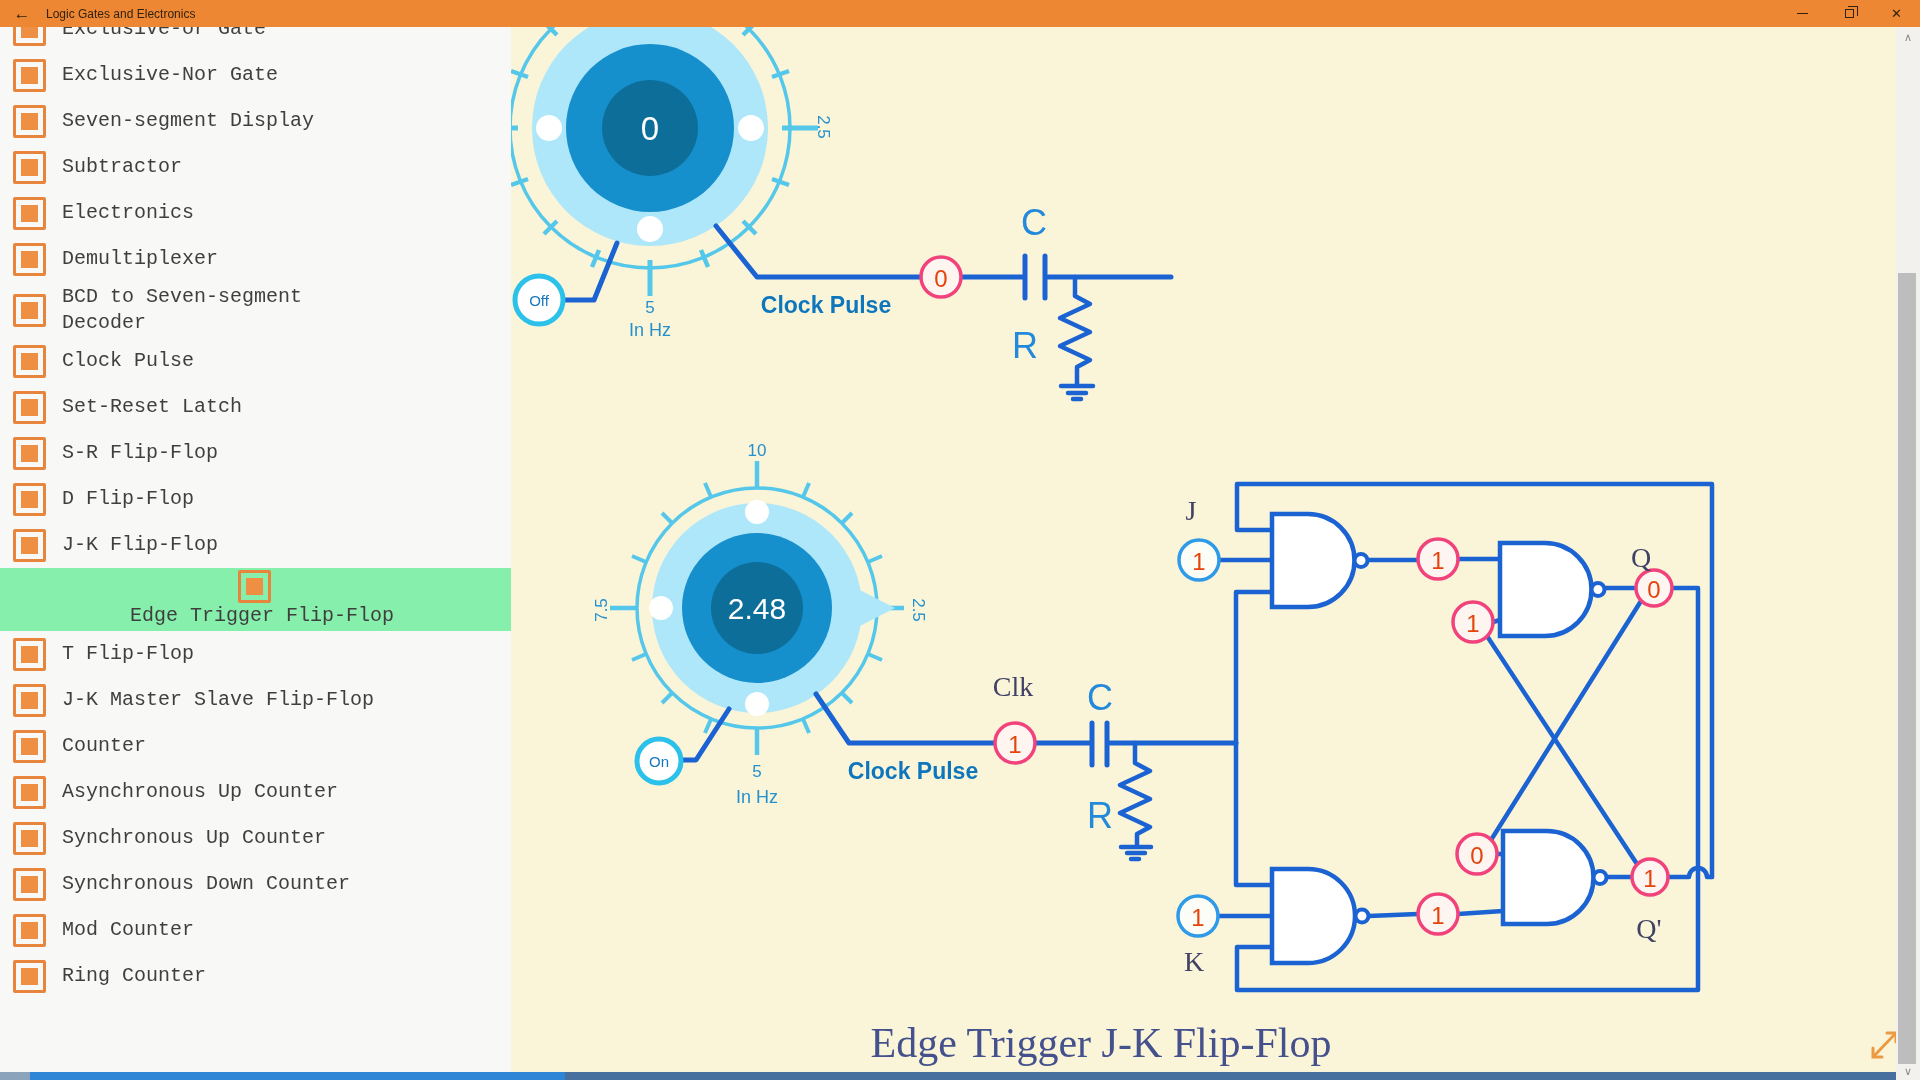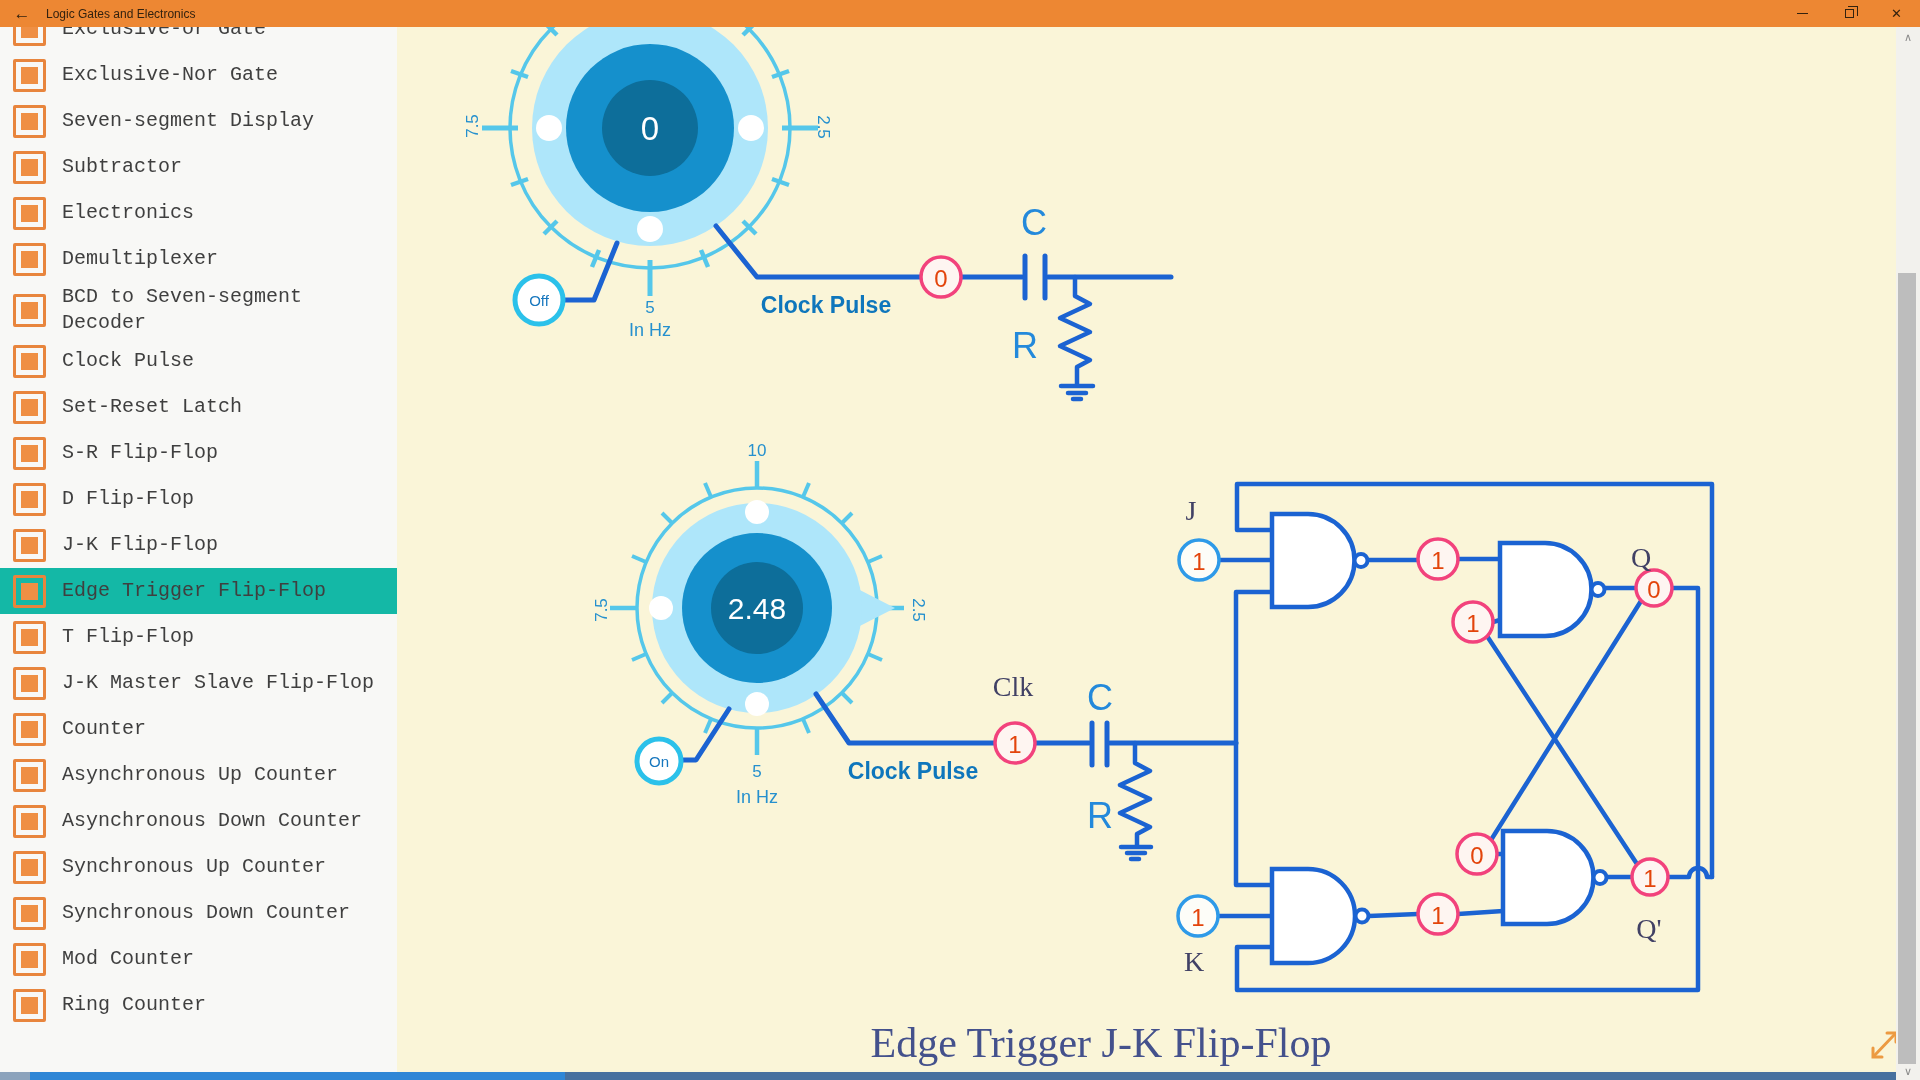--- a/index.html
+++ b/index.html
@@ -14,25 +14,25 @@
   .tb-spacer { flex:1; }
   .tb-btn { width:47px; height:27px; display:flex; align-items:center; justify-content:center;
     color:#33220F; font-size:12px; }
   .tb-min-glyph { width:11px; border-top:1px solid #33220F; display:block; }
   .tb-restore-glyph { position:relative; width:9px; height:9px; border:1px solid #33220F; background:#ED8733; }
   .tb-restore-glyph::before { content:""; position:absolute; left:2px; top:-4px; width:9px; height:9px;
     border:1px solid #33220F; border-left:none; border-bottom:none; }
   .tb-close-glyph { font-size:13px; }
 
   
-  .sidebar { position:absolute; left:0; top:27px; width:397px; height:1045px;
+  .sidebar { position:absolute; left:0; top:27px; width:511px; height:1045px;
     background:#F8F8F6; overflow:hidden; z-index:10; }
   .side-list { margin-top:-21px; }
   .side-item { display:flex; align-items:center; min-height:46px; padding:2px 0 2px 13px; cursor:pointer; }
-  .side-item.selected { background:#14b8a6; }
+  .side-item.selected { background:#86efac;flex-direction:column; }
   .side-icon { flex:0 0 auto; width:33px; height:33px; border:3px solid #E8853D; border-radius:2px;
     display:flex; align-items:center; justify-content:center; margin-right:16px; }
   .side-icon-fill { width:17px; height:17px; background:#EF8F44; }
   .side-label { font-family:"Liberation Mono","DejaVu Sans Mono",monospace; font-size:20px;
     color:#3F3F3F; max-width:320px; line-height:26px; }
 
   
   .content { position:absolute; left:423px; top:27px; width:1473px; height:1053px;
     background:#FAF5D8; z-index:5; }
   svg { display:block; }
@@ -178,26 +178,20 @@
         <span class="side-icon">
           <span class="side-icon-fill"></span>
         </span>
         <span class="side-label">Counter</span>
       </div>
     <div class="side-item">
         <span class="side-icon">
           <span class="side-icon-fill"></span>
         </span>
         <span class="side-label">Asynchronous Up Counter</span>
-      </div>
-    <div class="side-item">
-        <span class="side-icon">
-          <span class="side-icon-fill"></span>
-        </span>
-        <span class="side-label">Asynchronous Down Counter</span>
       </div>
     <div class="side-item">
         <span class="side-icon">
           <span class="side-icon-fill"></span>
         </span>
         <span class="side-label">Synchronous Up Counter</span>
       </div>
     <div class="side-item">
         <span class="side-icon">
           <span class="side-icon-fill"></span>

